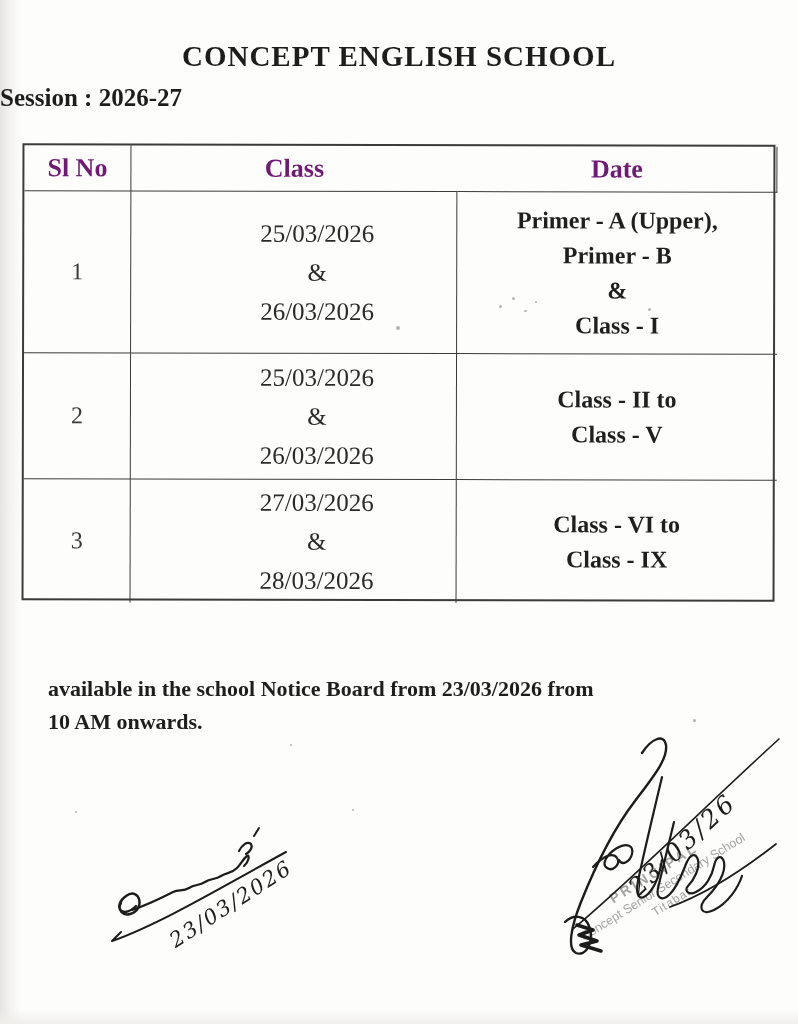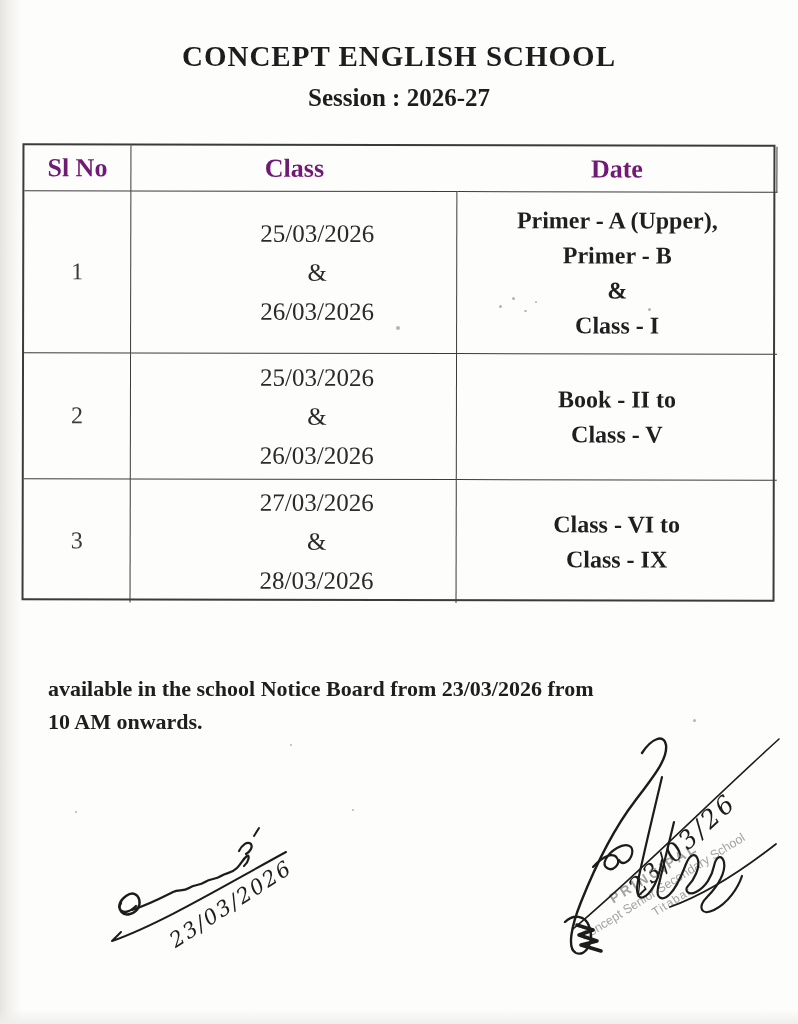--- a/index.html
+++ b/index.html
@@ -8,21 +8,21 @@
   .page{position:absolute;left:0;top:0;width:798px;height:1024px;
         background:#fdfdfc;}
   
   .edge-left{position:absolute;left:0;top:0;width:22px;height:1024px;
         background:linear-gradient(90deg,#e6e4e1 0,#f3f2ef 45%,rgba(253,253,252,0) 100%);}
   .edge-bottom{position:absolute;left:0;bottom:0;width:798px;height:14px;
         background:linear-gradient(0deg,#efeeeb 0,rgba(253,253,252,0) 100%);}
 
   .title{position:absolute;left:0;top:40px;width:100%;text-align:center;
          font-size:29px;font-weight:bold;letter-spacing:1px;color:#1d1d1d;}
-  .subtitle{position:absolute;left:0;top:84px;width:100%;text-align:center;
+  .subtitle{position:absolute;left:0;top:84px;width:100%;text-align:left;
          font-size:25px;font-weight:bold;color:#1d1d1d;}
 
   .doc-table{position:absolute;left:22px;top:144px;width:753px;height:457px;
          display:grid;grid-template-columns:107px 326px 320px;
          grid-template-rows:46px 162px 126px 123px;
          border:2px solid #3b3b3b; box-sizing:border-box;
          transform:rotate(0.12deg);}
   .cell{border-right:1.6px solid #3b3b3b;border-bottom:1.6px solid #3b3b3b;
         display:flex;flex-direction:column;align-items:center;justify-content:center;
         box-sizing:border-box;text-align:center;}
@@ -84,21 +84,21 @@
       <span class="class-line">Class - I</span>
     </div>
 
     <div class="cell slno">2</div>
     <div class="cell">
       <span class="date-line">25/03/2026</span>
       <span class="date-line">&amp;</span>
       <span class="date-line">26/03/2026</span>
     </div>
     <div class="cell last-col">
-      <span class="class-line">Book - II to</span>
+      <span class="class-line">Class - II to</span>
       <span class="class-line">Class - V</span>
     </div>
 
     <div class="cell slno last-row">3</div>
     <div class="cell last-row">
       <span class="date-line">27/03/2026</span>
       <span class="date-line">&amp;</span>
       <span class="date-line">28/03/2026</span>
     </div>
     <div class="cell last-col last-row">

